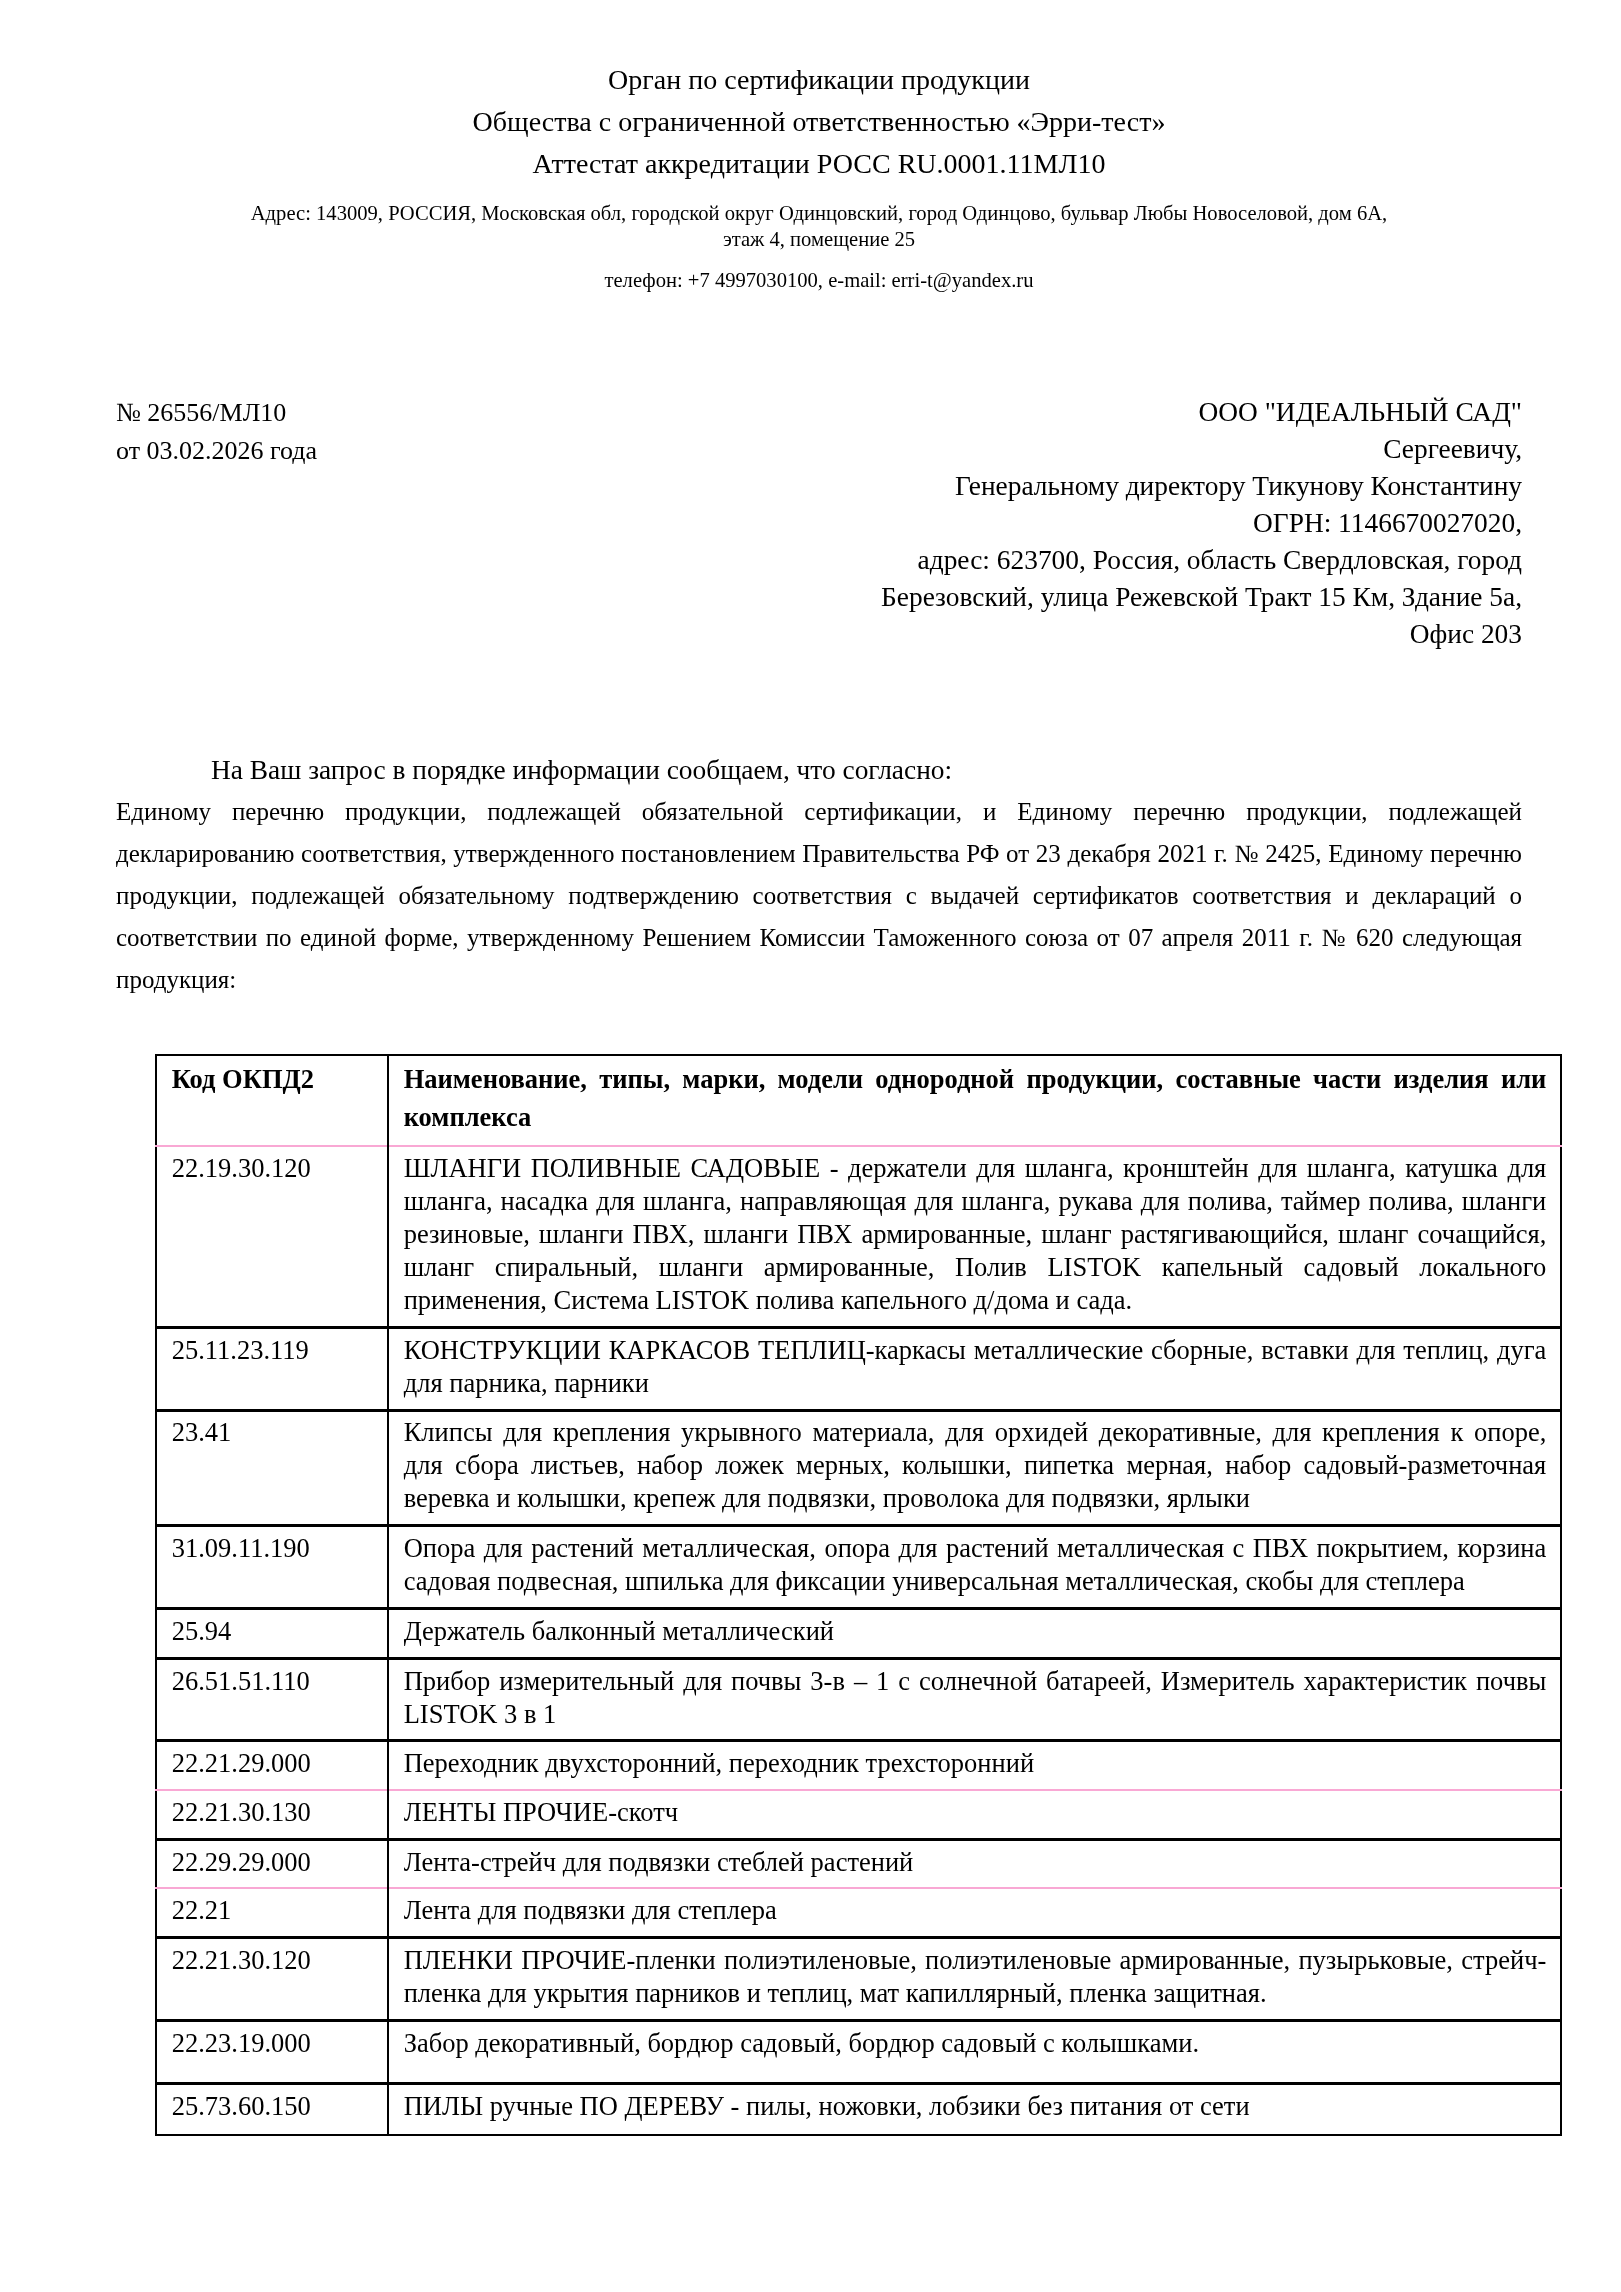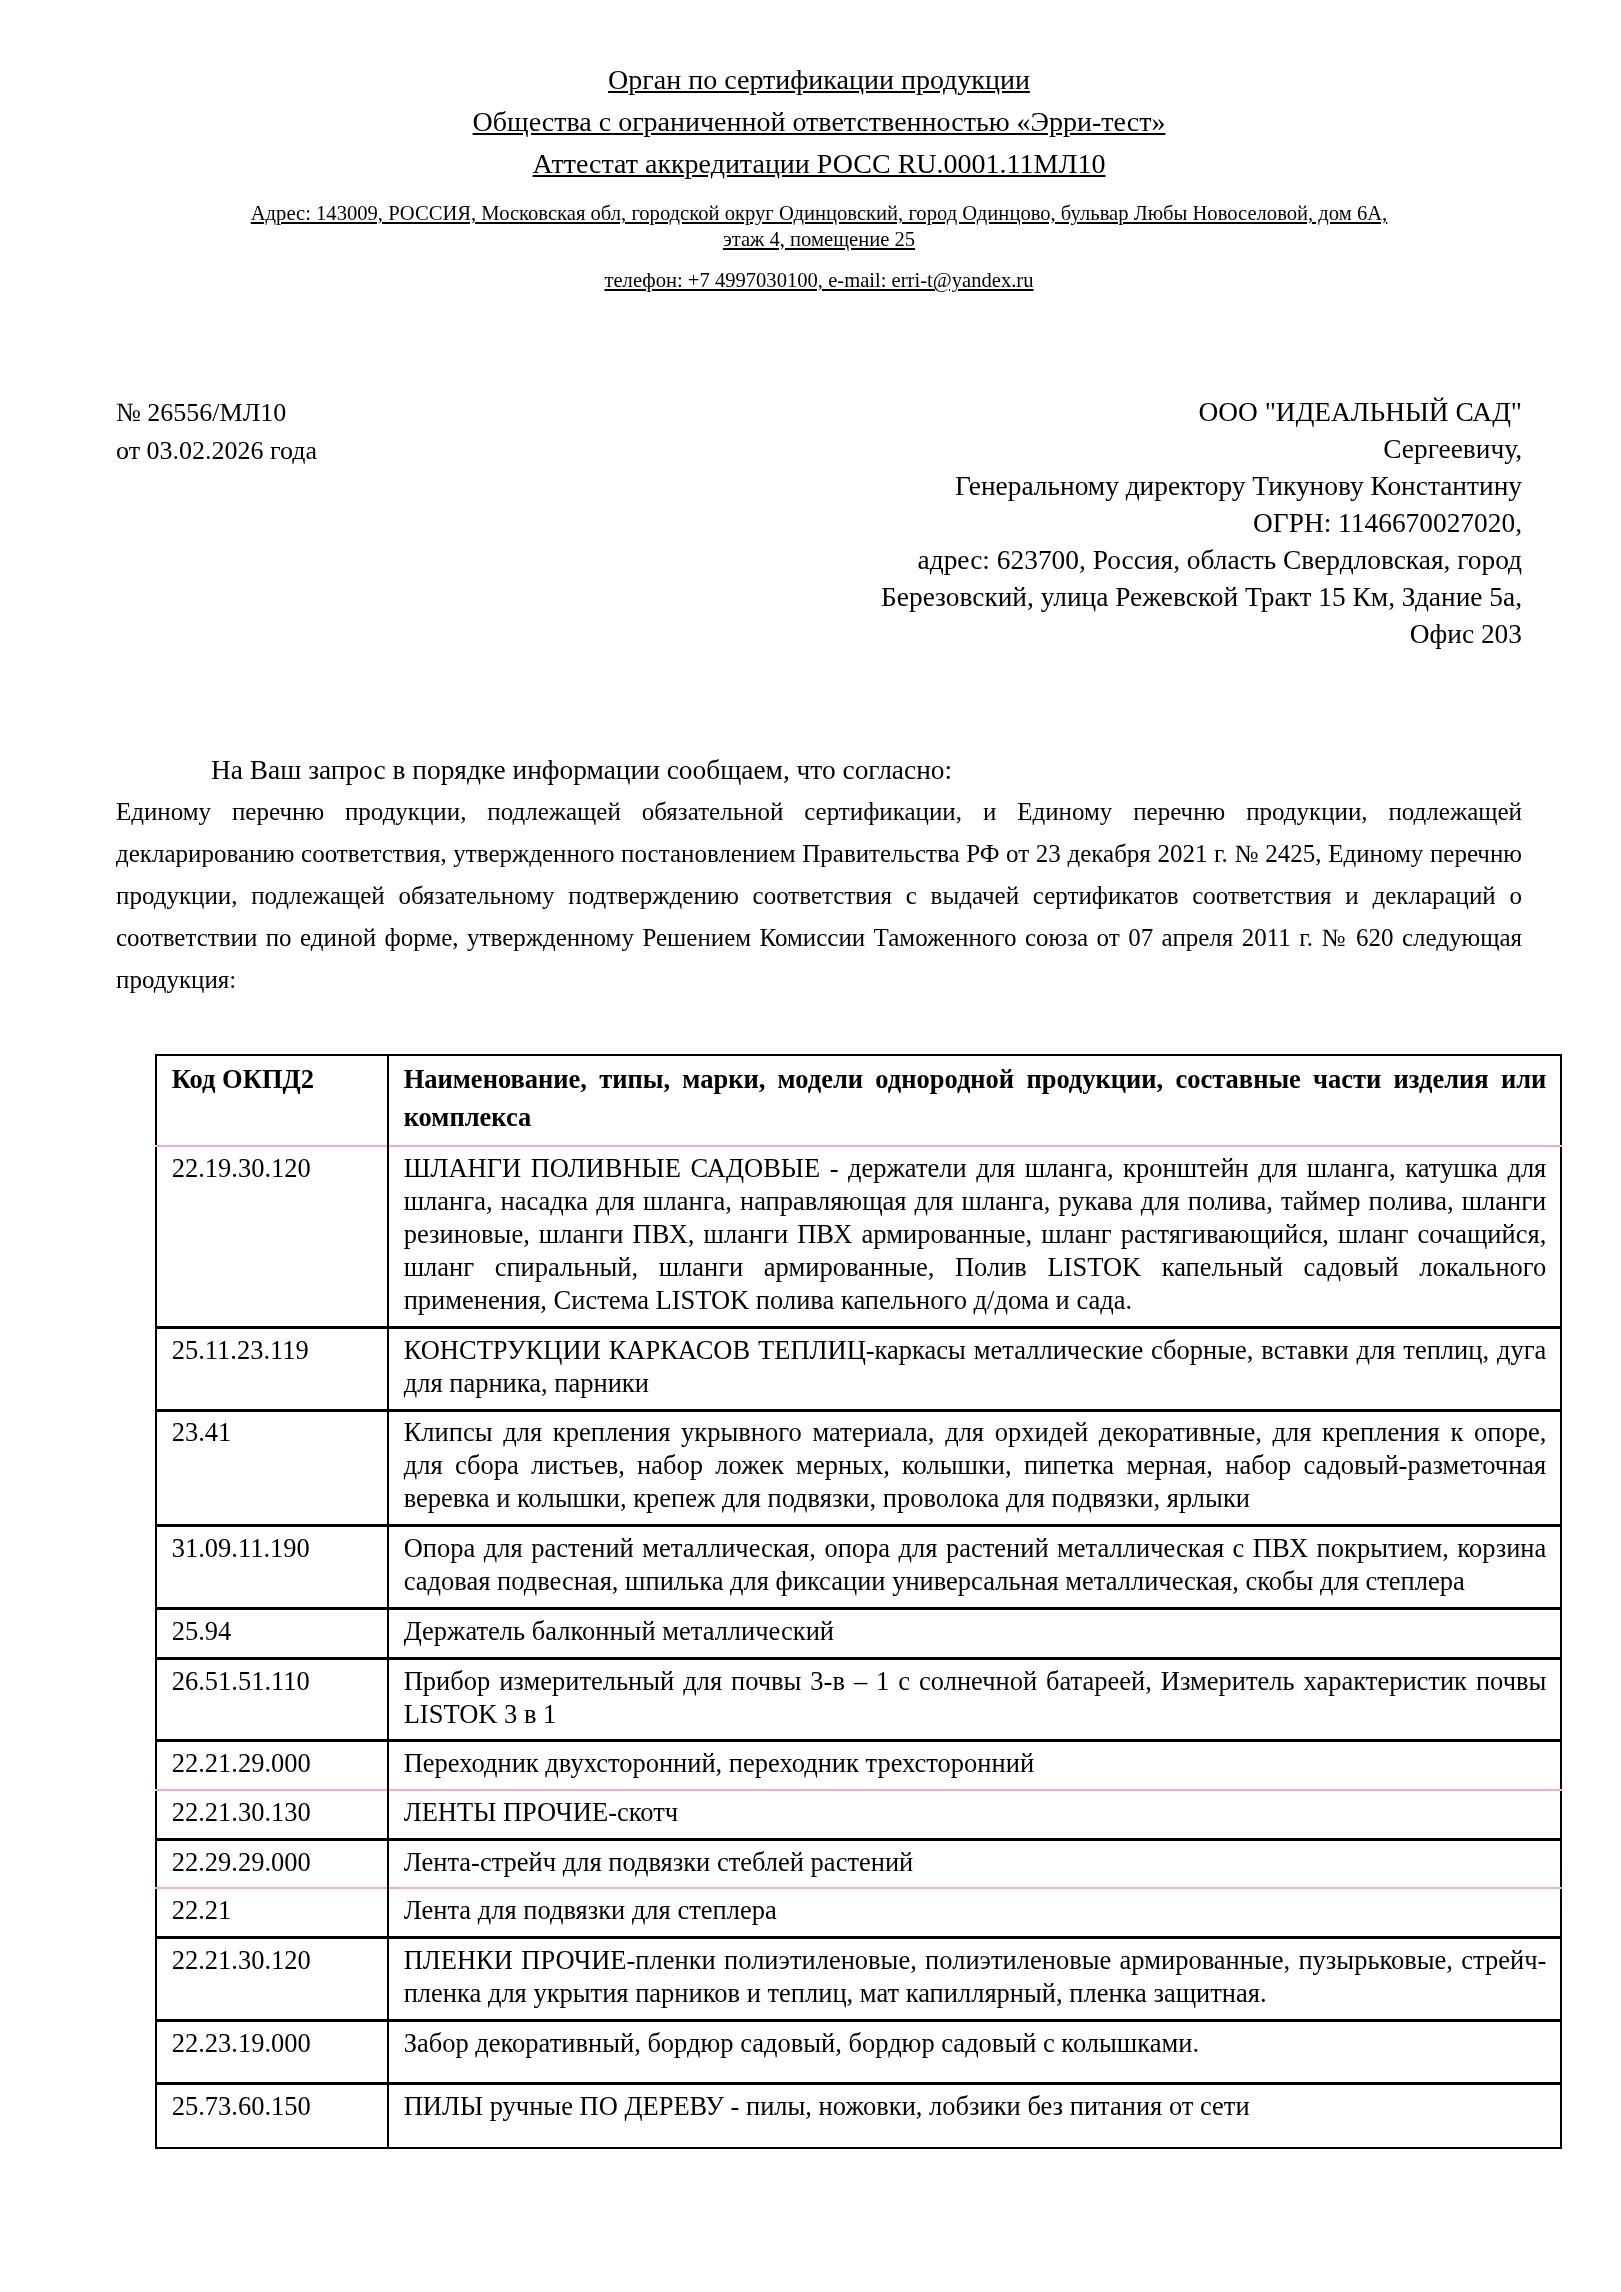--- a/index.html
+++ b/index.html
@@ -15,21 +15,20 @@
     color: #000000;
     font-family: "Liberation Serif", "DejaVu Serif", serif;
     overflow: hidden;
     box-sizing: border-box;
     padding: 59px 99px 0 116px; 
   }
 
   
   .doc-header {
     text-align: center;
-    text-decoration: underline;
   }
   .doc-header .hline {
     font-size: 28px;
     line-height: 42px;
     display: block;
   }
   .doc-header .address-block {
     margin-top: 8.8px;
   }
   .doc-header .aline {
@@ -106,21 +105,21 @@
   }
   table.products thead th.name-h { text-align: justify; }
   table.products tbody td {
     line-height: 33px;
   }
   table.products tbody td.name-cell { text-align: justify; }
   table.products tbody tr.thick td { border-top: 3.9px solid #000; }
   table.products tbody tr.thin  td { border-top: 2px solid #f9a8d4; }
   tr.row-h48 { height: 47px; }
   tr.row-h64 { height: 63px; }
-  tr.row-h66 { height: 65px; }
+  tr.row-h66 { height: 52px; }
 </style>
 </head>
 <body>
 
 <div class="page">
 
   <div class="doc-header">
     <span class="hline">Орган по сертификации продукции</span>
     <span class="hline">Общества с ограниченной ответственностью «Эрри-тест»</span>
     <span class="hline">Аттестат аккредитации РОСС RU.0001.11МЛ10</span>

